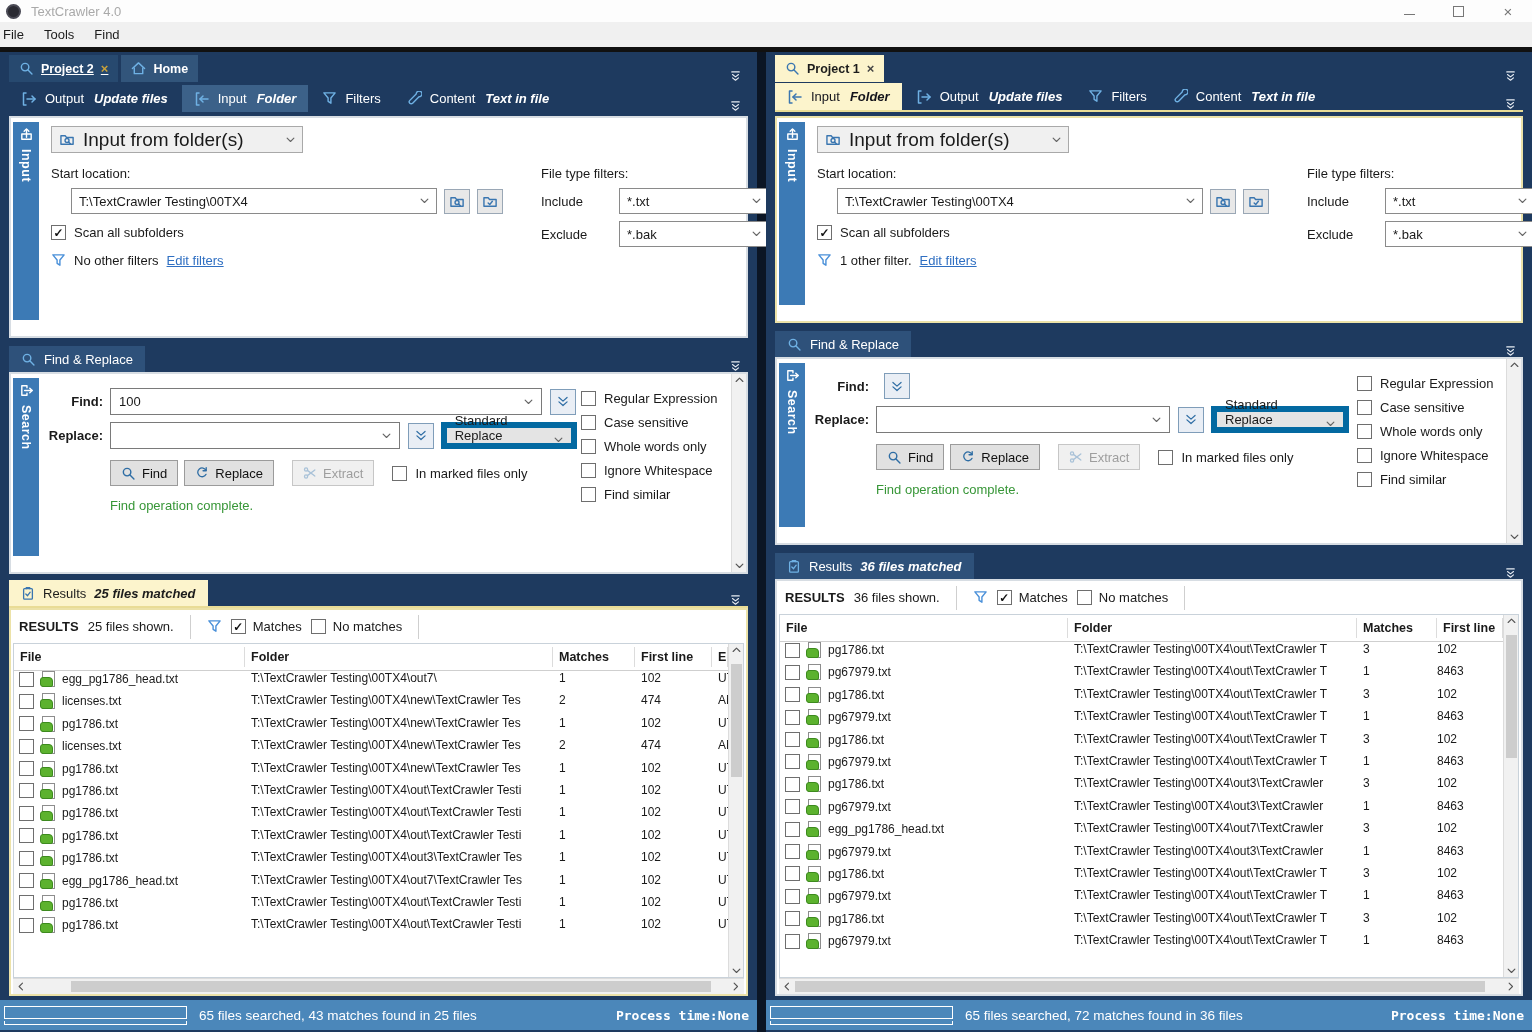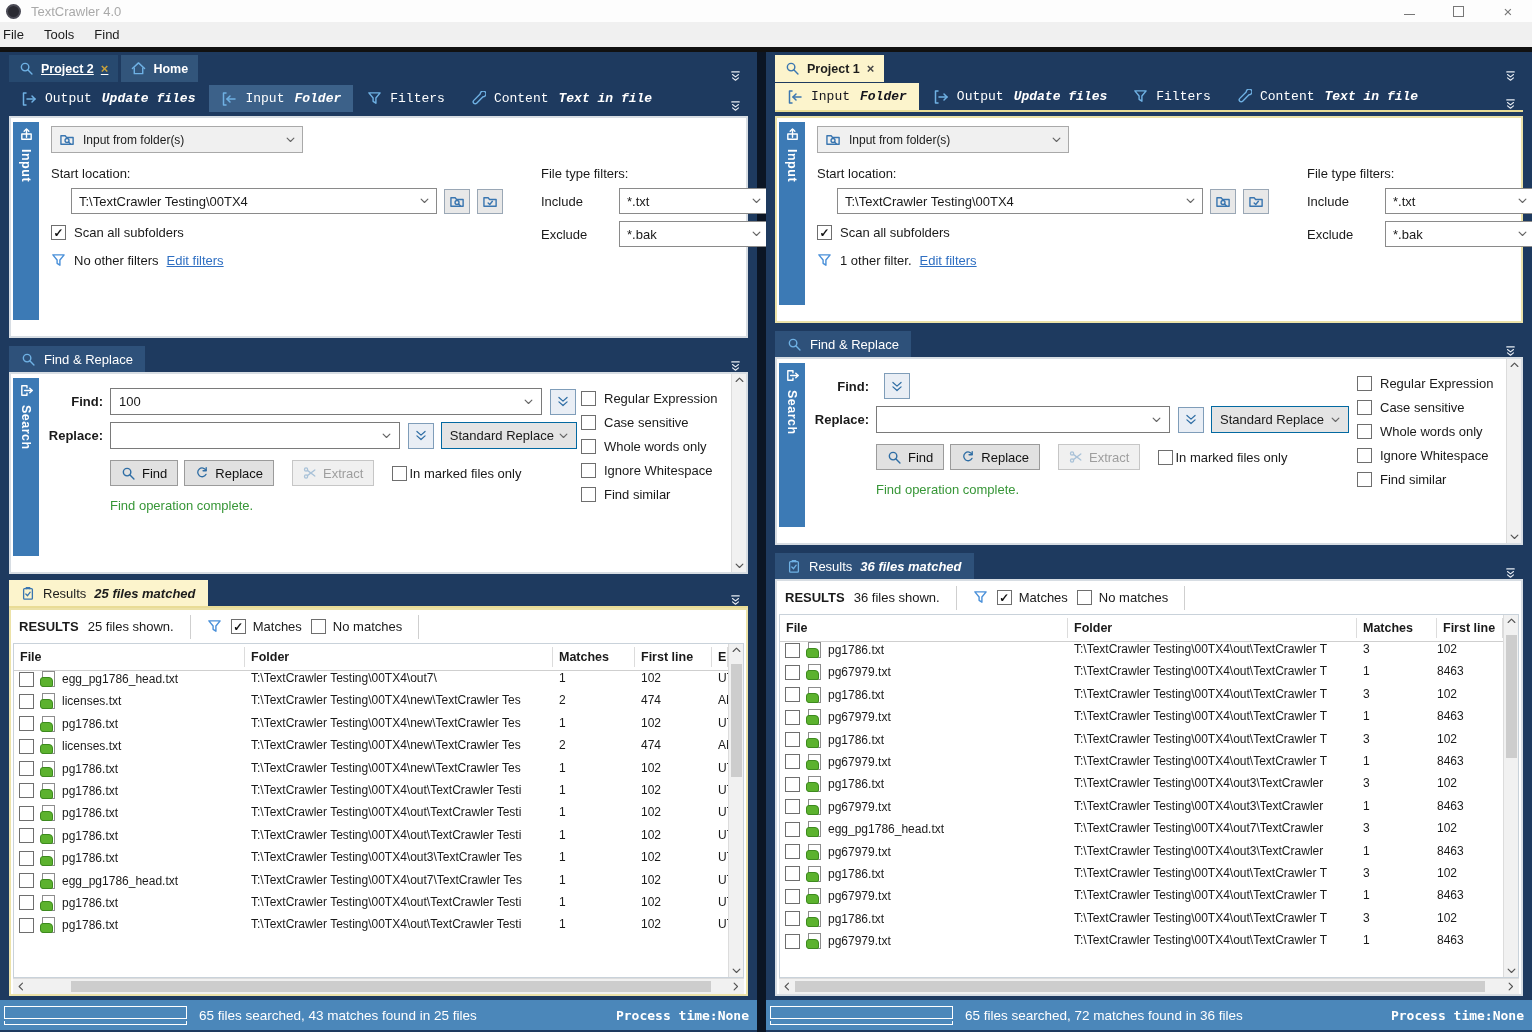--- a/index.html
+++ b/index.html
@@ -36,42 +36,42 @@
   .tab.t-mid  { background:#32557b; }
   .tab.t-yellow { background:#fcf4cc; color:#1c1c1c; }
   .tab.t-yellow .tab-label { color:#1c1c1c; }
   .tab-close { font-size:13px; color:#c9a23a; font-weight:bold; }
   .t-yellow .tab-close { color:#444; }
   .icon { display:inline-flex; align-items:center; justify-content:center; }
   .icon svg { display:block; }
 
   
   .toolbar { height:30px; display:flex; align-items:flex-end; gap:2px; }
-  .tbitem { height:27px; display:flex; align-items:center; padding:0 12px; color:#fff; gap:8px; font-size:13px;font-family:Liberation Mono, monospace; }
+  .tbitem { height:27px; display:flex; align-items:center; padding:0 12px; color:#fff; gap:8px; font-size:13px; }
   .tbitem.sel { background:#3c6189; }
   .tbitem.hl  { background:#fcf4cc; color:#14141c; }
   .tbsub { font-style:italic; font-weight:bold; margin-left:2px; }
   .tb-collapse { margin-left:auto; margin-right:6px; color:#e8edf4; }
   .yellow-underline { border-bottom:2px solid #e9dc96; }
 
   
   .box { background:#fff; border:2px solid #d7dde3; position:relative; }
   .box.hl-border { border-color:#ece2a8; }
   .vstrip { position:absolute; left:2px; top:4px; bottom:16px; width:26px; background:#3c7ab5;
     display:flex; flex-direction:column; align-items:center; color:#fff; }
   .vstrip .vtext { writing-mode:vertical-rl; font-size:12.5px; font-weight:600; margin-top:7px; letter-spacing:.5px; }
   .vstrip .icon { margin-top:5px; }
 
   
   .input-box { height:222px; margin-top:4px; }
   #pane-r .input-box { height:207px; }
   .input-content { padding:8px 8px 0 40px; }
   .src-combo { width:252px; height:27px; background:#f0f0f0; border:1px solid #a9a9a9;
     display:flex; align-items:center; gap:7px; padding:0 7px; }
-  .src-combo .lbl { flex:1; font-size:12px; }
+  .src-combo .lbl { flex:1; font-size:19px; }
   .two-col { display:flex; margin-top:13px; }
   .col-left { width:452px; }
   .col-right { margin-left:38px; }
   .field-label { font-size:13px; margin-bottom:7px; }
   .combo-row { display:flex; align-items:center; gap:7px; }
   .combo { height:26px; background:#fff; border:1px solid #8a8a8a; display:flex; align-items:center; padding:0 7px;margin-left:20px; }
   .combo .lbl { flex:1; white-space:nowrap; overflow:hidden; }
   .path-combo { width:382px; }
   .sq-btn { width:27px; height:25px; background:#e8e8e8; border:1px solid #9aa7b5;
     display:flex; align-items:center; justify-content:center; }
@@ -103,30 +103,30 @@
   .fr-row { display:flex; align-items:center; margin-top:7px; }
   .fr-row:first-child { margin-top:2px; }
   .fr-lbl { width:58px; text-align:right; font-weight:bold; margin-right:7px; flex:none; }
   .fr-field { height:27px; border:1px solid #7a7a7a; background:#fff; display:flex; align-items:center; padding:0 8px; }
   .fr-field .lbl { flex:1; }
   .find-field { width:432px; }
   #pane-r .find-field { width:442px; }
   .repl-field { width:294px; }
   .chev2-btn { width:26px; height:26px; margin-left:8px; background:#e9eef5; border:1px solid #7f9db9;
     display:flex; align-items:center; justify-content:center; flex:none; }
-  .mode-combo { width:138px; height:27px; margin-left:7px; background:#e4e4e4; border:1px solid #0369a1;
-    display:flex; align-items:center; padding:0 8px; }
+  .mode-combo { width:138px; height:27px; margin-left:7px; background:#e4e4e4; border:6px solid #0369a1;
+    display:flex; align-items:flex-end; padding:0 8px; }
   .mode-combo .lbl { flex:1; }
   .btn-row { margin-left:65px; display:flex; align-items:center; gap:6px; margin-top:11px; }
   .btn { height:26px; background:#e1e1e1; border:1px solid #9b9b9b; display:flex; align-items:center;
     gap:6px; padding:0 10px; font-size:13px; color:#111; }
   .btn.disabled { background:#f0f0f0; border-color:#c6c6c6; color:#9e9e9e; }
   .btn .icon { color:#2e6da4; }
   .btn.disabled .icon { color:#a9c2d8; }
-  .marked-cb { margin-left:12px; display:flex; align-items:center; gap:2px; }
+  .marked-cb { margin-left:12px; display:flex; align-items:center; gap:8px; }
   .fr-status { margin-left:65px; margin-top:12px; color:#379637; font-weight:normal; }
   .fr-opts { flex:1; padding-top:12px; padding-left:4px; }
   .fr-opt { display:flex; align-items:center; gap:8px; height:24px; }
   .fr-scroll { width:15px; background:#f1f1f1; border-left:1px solid #dcdcdc; display:flex;
     flex-direction:column; justify-content:space-between; align-items:center; padding:3px 0; color:#555; }
 
   
   .res-box { flex:1; min-height:0; display:flex; flex-direction:column; margin-bottom:4px; }
   .filterrow { height:33px; display:flex; align-items:center; padding:0 8px; gap:9px; flex:none; }
   .res-title { font-weight:bold; font-size:13px; }

